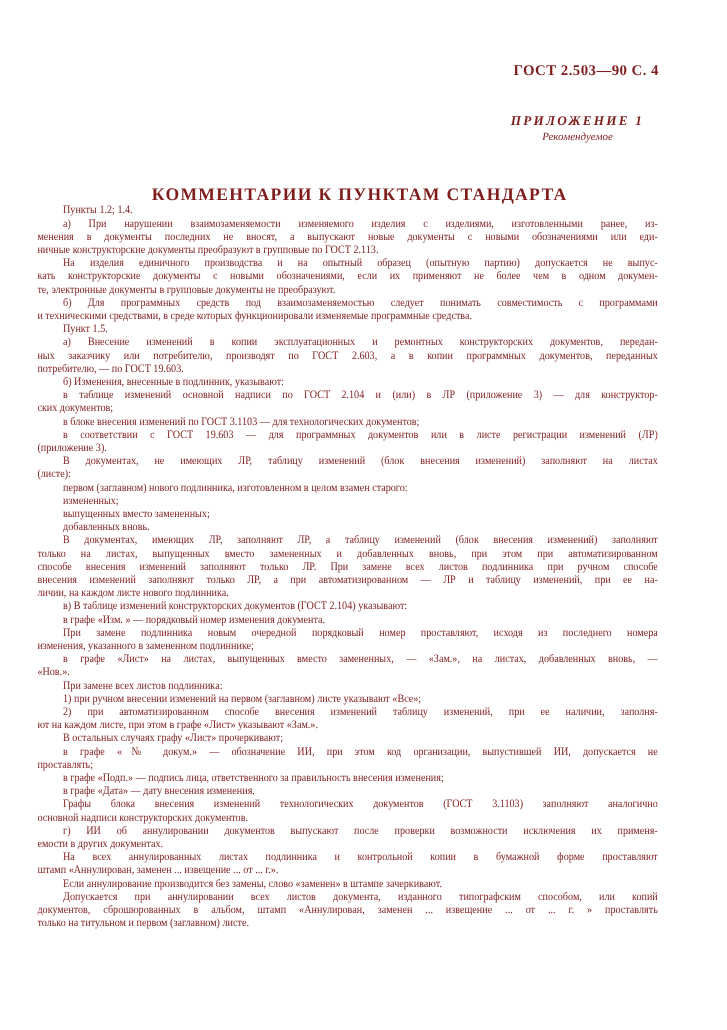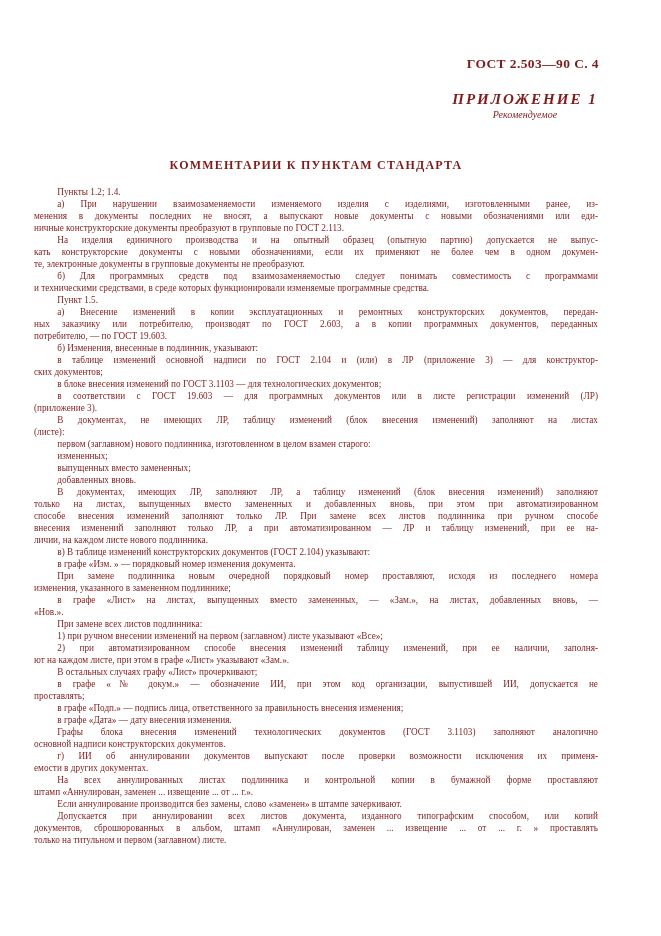--- a/index.html
+++ b/index.html
@@ -14,29 +14,29 @@
   .gost{
     position:absolute;top:56px;right:62px;
     font-size:13.5px;font-weight:bold;letter-spacing:.4px;
     white-space:nowrap;
   }
   .appendix{
     position:absolute;top:91px;left:445px;width:160px;
     text-align:center;font-style:italic;
   }
   .appendix .app-label{
-    font-size:15px;font-weight:bold;letter-spacing:2px;white-space:nowrap;
+    font-size:12px;font-weight:bold;letter-spacing:2px;white-space:nowrap;margin-top:12px;
   }
   .appendix .app-note{
     font-size:10px;margin-top:1px;white-space:nowrap;
   }
   .title{
-    position:absolute;top:158px;left:0;width:632px;margin:0;
+    position:absolute;top:158px;left:0;width:632px;margin:11px;
     text-align:center;
-    font-size:12px;font-weight:bold;letter-spacing:1.2px;
+    font-size:16px;font-weight:bold;letter-spacing:1.2px;
     white-space:nowrap;
   }
   .body{
     position:absolute;top:186px;left:34px;
     width:630px;
     transform:scaleX(0.8952);
     transform-origin:0 0;
     font-size:10.3px;
     line-height:12px;
   }

